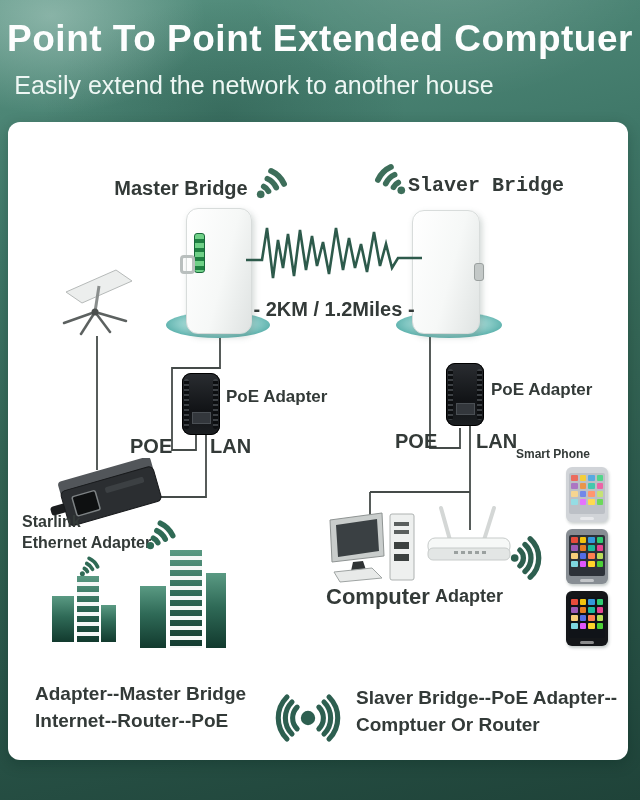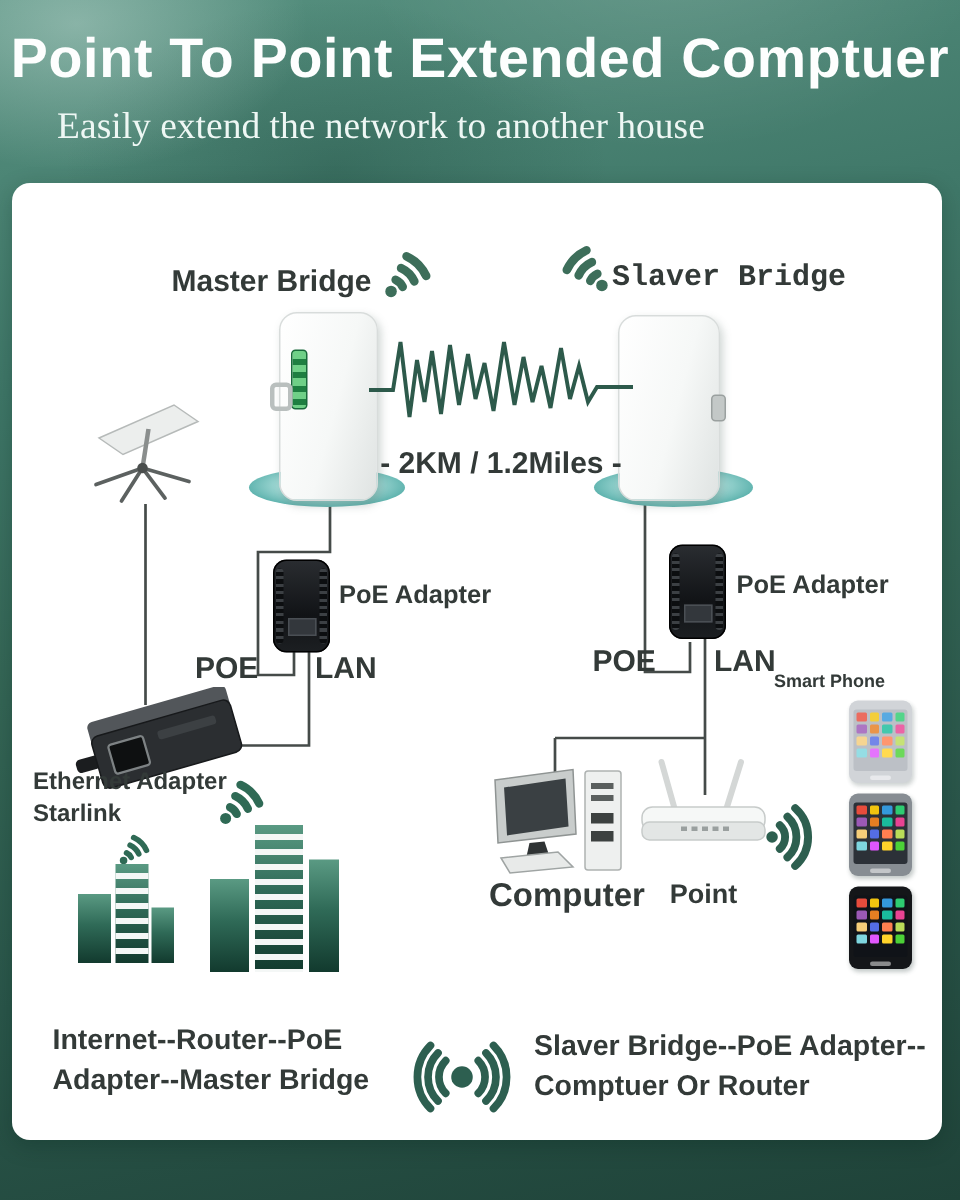--- a/index.html
+++ b/index.html
@@ -8,21 +8,21 @@
     font-family:"Liberation Sans",sans-serif;
     background:
       radial-gradient(220px 140px at 8% 2%, rgba(235,248,244,.35), transparent 70%),
       radial-gradient(300px 200px at 70% -5%, rgba(255,255,255,.14), transparent 70%),
       radial-gradient(260px 160px at 35% 14%, rgba(15,55,45,.28), transparent 70%),
       linear-gradient(168deg,#579180 0%,#3f7768 28%,#346555 50%,#2a564a 72%,#1f4339 100%);
   }
   .hdr-title{position:absolute;left:0;top:18px;width:640px;text-align:center;
     color:#fdfefe;font-size:37px;font-weight:bold;letter-spacing:.5px;}
   .hdr-sub{position:absolute;left:0;top:71px;width:508px;text-align:center;
-    color:#eef7f4;font-size:25px;font-weight:400;font-family:Liberation Serif, serif;}
+    color:#eef7f4;font-size:25px;font-weight:400;}
   .card{position:absolute;left:8px;top:122px;width:620px;height:638px;
     background:#fff;border-radius:12px;box-shadow:0 4px 14px rgba(0,30,22,.25);}
   .abs{position:absolute;}
   .lbl{position:absolute;color:#333a38;font-weight:bold;white-space:nowrap;}
   #lines{position:absolute;left:0;top:0;width:620px;height:638px;}
 
   
   .bridge{position:absolute;background:linear-gradient(105deg,#ffffff 0%,#f6f8f7 55%,#dfe3e2 100%);
     border:1px solid #d8dcdb;border-radius:12px;box-shadow:2px 3px 6px rgba(90,110,105,.28);}
   .led{position:absolute;left:7px;top:24px;width:9px;height:38px;border-radius:3px;
@@ -234,22 +234,22 @@
   <svg class="abs" style="left:38px;top:336px;width:122px;height:84px;" viewBox="0 0 122 84">
     <g transform="translate(14,34) rotate(-16)">
       <rect x="-14" y="12" width="16" height="9" rx="3" fill="#1b1d1f"></rect>
       <rect x="0" y="-10" width="96" height="16" rx="4" fill="#52565a"></rect>
       <rect x="0" y="0" width="96" height="36" rx="5" fill="#2b2e31" stroke="#17191b"></rect>
       <rect x="10" y="8" width="24" height="20" rx="2" fill="#0e1011" stroke="#7d8284" stroke-width="1.5"></rect>
       <rect x="44" y="8" width="40" height="6" rx="2" fill="#3c4043"></rect>
     </g>
   </svg>
   <div class="lbl" style="left:14px;top:390px;font-size:16px;line-height:1.3;">
+    <div>Starlink</div>
     <div>Ethernet Adapter</div>
-    <div>Starlink</div>
   </div>
 
   <div class="bldg-group bldg-sm">
     <svg class="wifi" viewBox="0 0 48 48">
       <g fill="none" stroke="#2f6a55" stroke-width="6" stroke-linecap="round">
         <path d="M10.2,32.9 A10,10 0 0 1 15.1,37.8"></path>
           <path d="M14.0,24.8 A19,19 0 0 1 23.2,34.0"></path>
         <path d="M17.8,16.6 A28,28 0 0 1 31.4,30.2"></path>
       </g>
         <circle cx="7" cy="41" r="4" fill="#2f6a55"></circle>
@@ -291,34 +291,34 @@
     <rect x="2" y="34" width="82" height="16" rx="7" fill="#f6f8f7" stroke="#c7cbca"></rect>
     <rect x="2" y="44" width="82" height="12" rx="5" fill="#e3e6e5" stroke="#c7cbca"></rect>
     <g fill="#9aa09f">
       <rect x="28" y="47" width="4" height="3"></rect>
         <rect x="35" y="47" width="4" height="3"></rect>
       <rect x="42" y="47" width="4" height="3"></rect>
         <rect x="49" y="47" width="4" height="3"></rect>
       <rect x="56" y="47" width="4" height="3"></rect>
     </g>
   </svg>
-  <div class="lbl" style="left:416px;top:464px;width:90px;text-align:center;font-size:18px;">Point</div>
+  <div class="lbl" style="left:416px;top:464px;width:90px;text-align:center;font-size:18px;">Adapter</div>
 
   <svg class="abs" style="left:500px;top:412px;width:46px;height:48px;" viewBox="0 0 48 50">
     <g fill="none" stroke="#2d5f4f" stroke-width="5.5" stroke-linecap="round">
       <path d="M12.4,16.8 A11,11 0 0 1 12.4,33.2"></path>
       <path d="M17.7,10.9 A19,19 0 0 1 17.7,39.1"></path>
       <path d="M23.1,4.9 A27,27 0 0 1 23.1,45.1"></path>
     </g>
       <circle cx="7" cy="25" r="4" fill="#2d5f4f"></circle>
   </svg>
 
   <div class="lbl" style="left:27px;top:559px;font-size:19px;line-height:1.42;">
+    <div>Adapter--Master Bridge</div>
     <div>Internet--Router--PoE</div>
-    <div>Adapter--Master Bridge</div>
   </div>
   <svg class="abs" style="left:260px;top:562px;width:80px;height:68px;" viewBox="0 0 78 66">
     <circle cx="39" cy="33" r="7" fill="#2d5f50"></circle>
     <g fill="none" stroke="#2d5f50" stroke-width="5" stroke-linecap="round">
       <path d="M49.6,22.4 A15,15 0 0 1 49.6,43.6"></path>
       <path d="M54.6,17.4 A22,22 0 0 1 54.6,48.6"></path>
       <path d="M59.5,12.5 A29,29 0 0 1 59.5,53.5"></path>
       <path d="M28.4,22.4 A15,15 0 0 0 28.4,43.6"></path>
       <path d="M23.4,17.4 A22,22 0 0 0 23.4,48.6"></path>
       <path d="M18.5,12.5 A29,29 0 0 0 18.5,53.5"></path>

